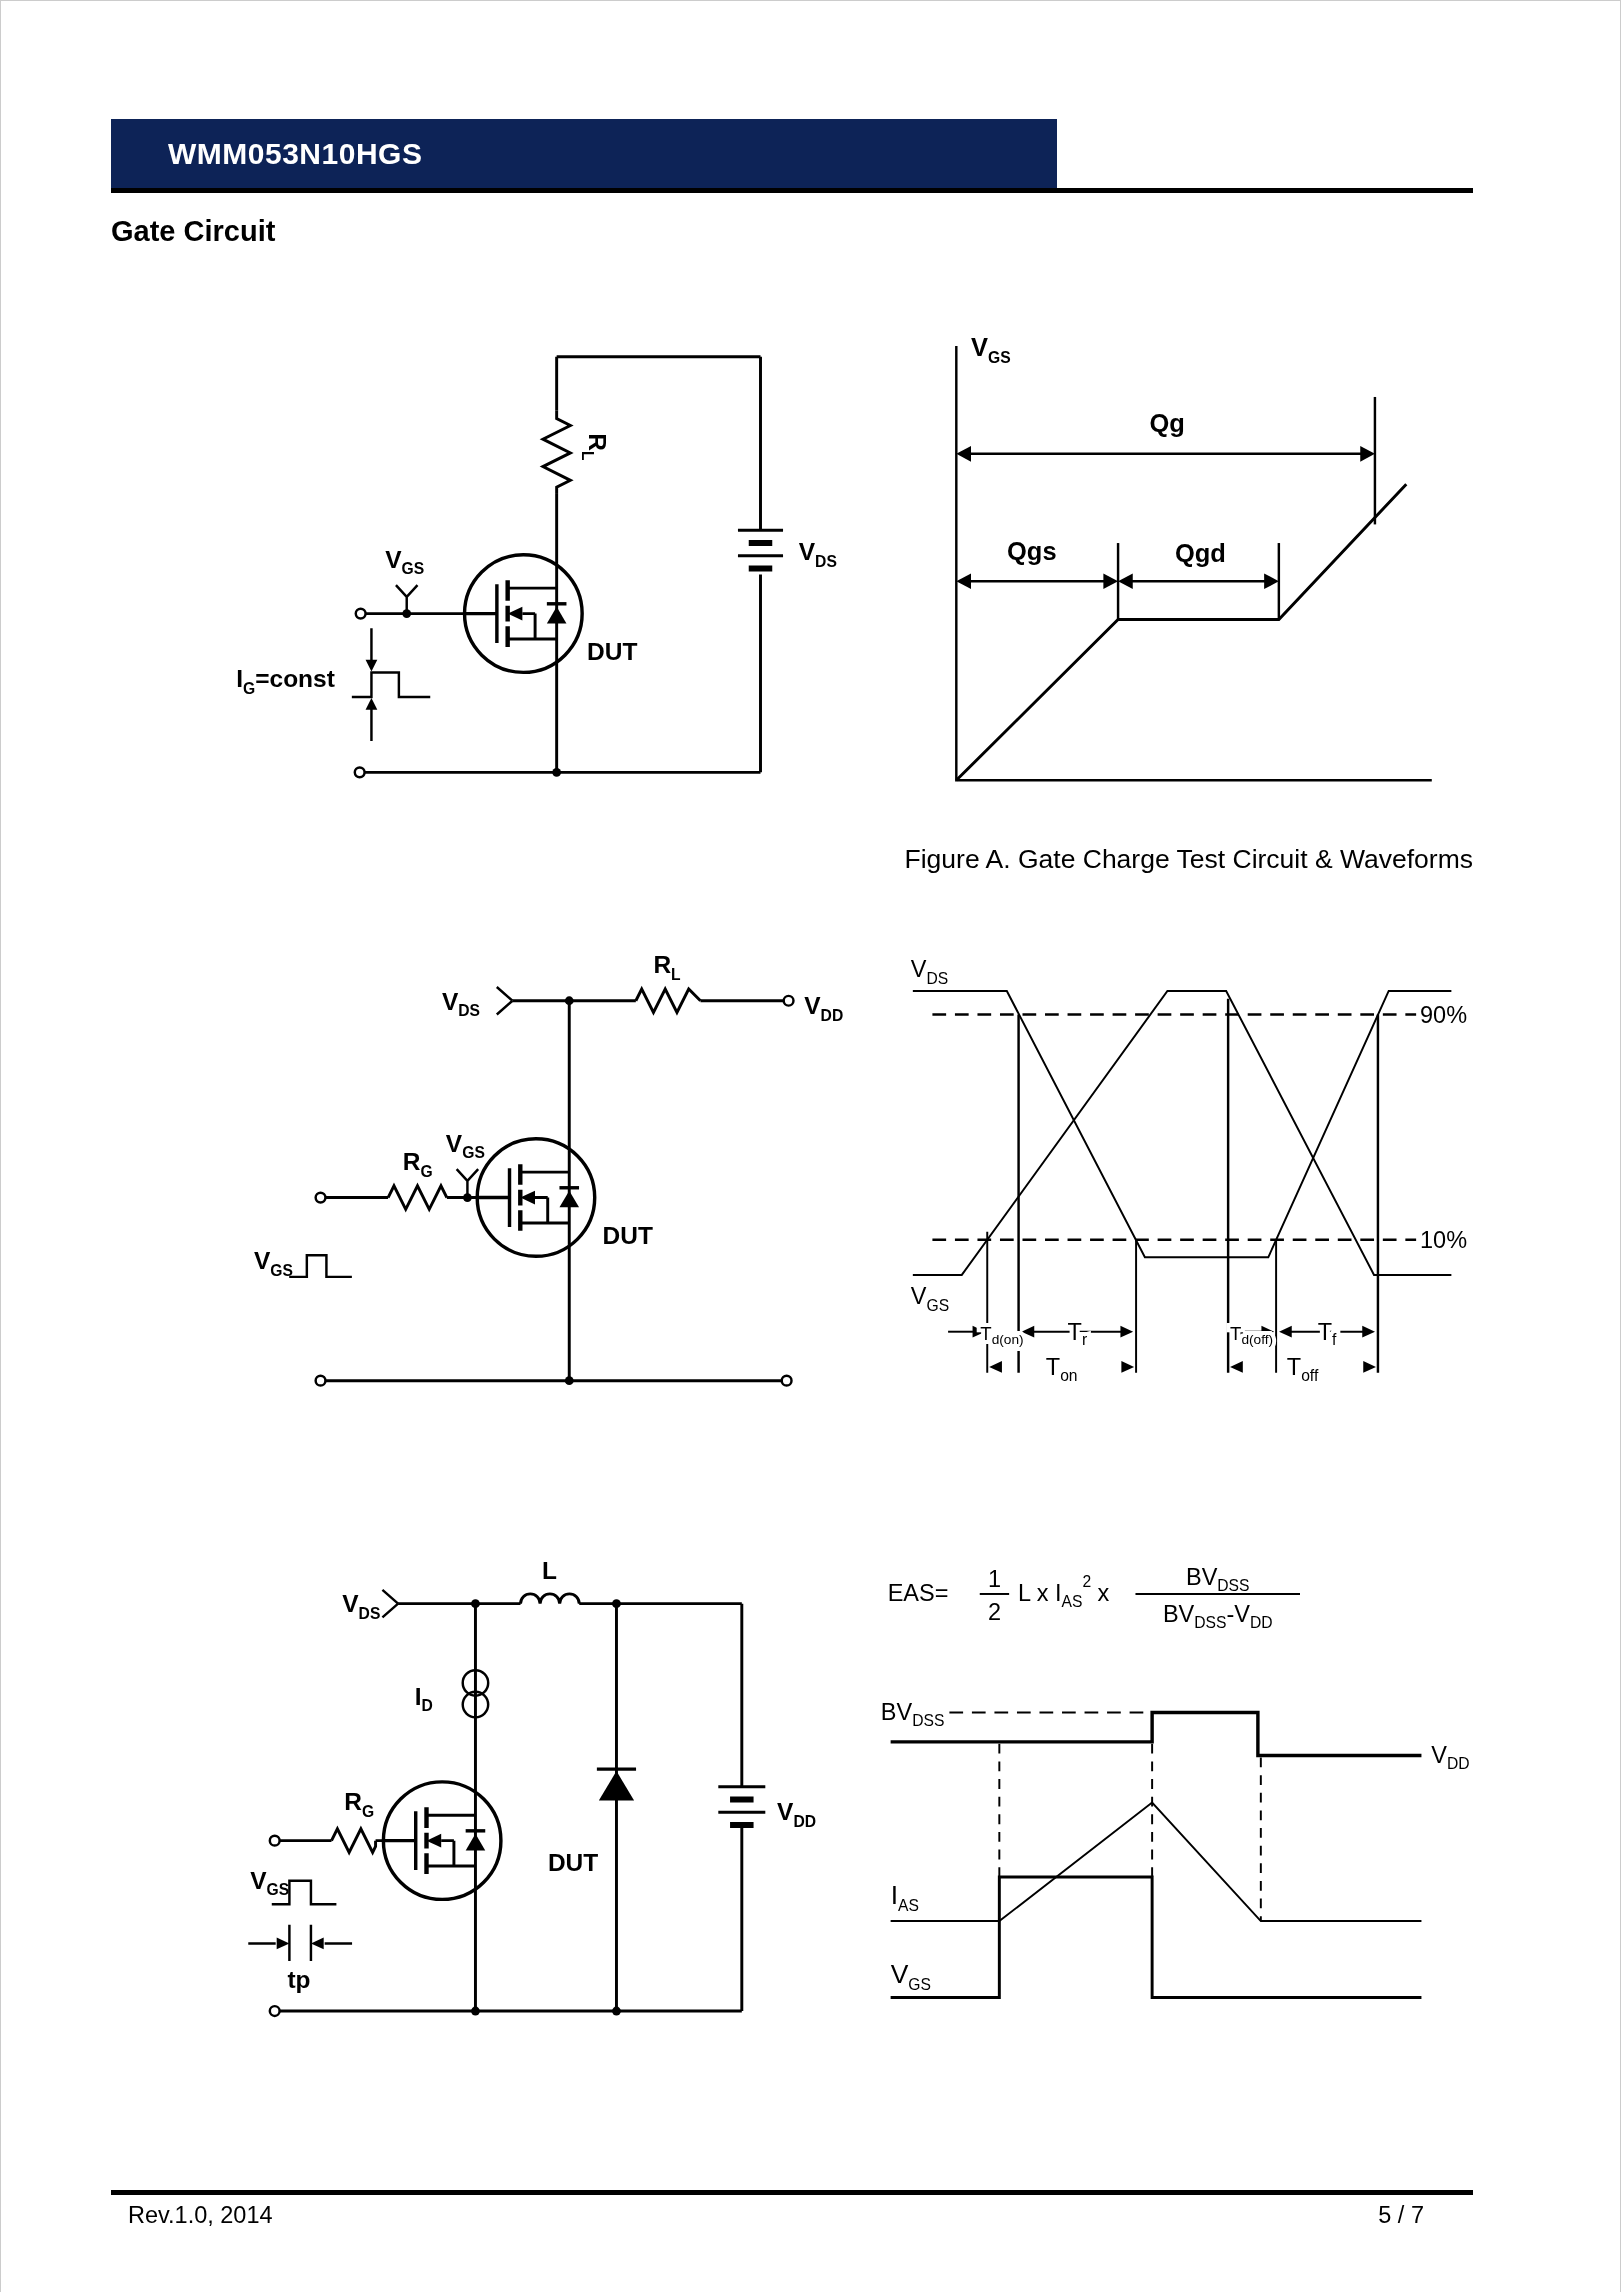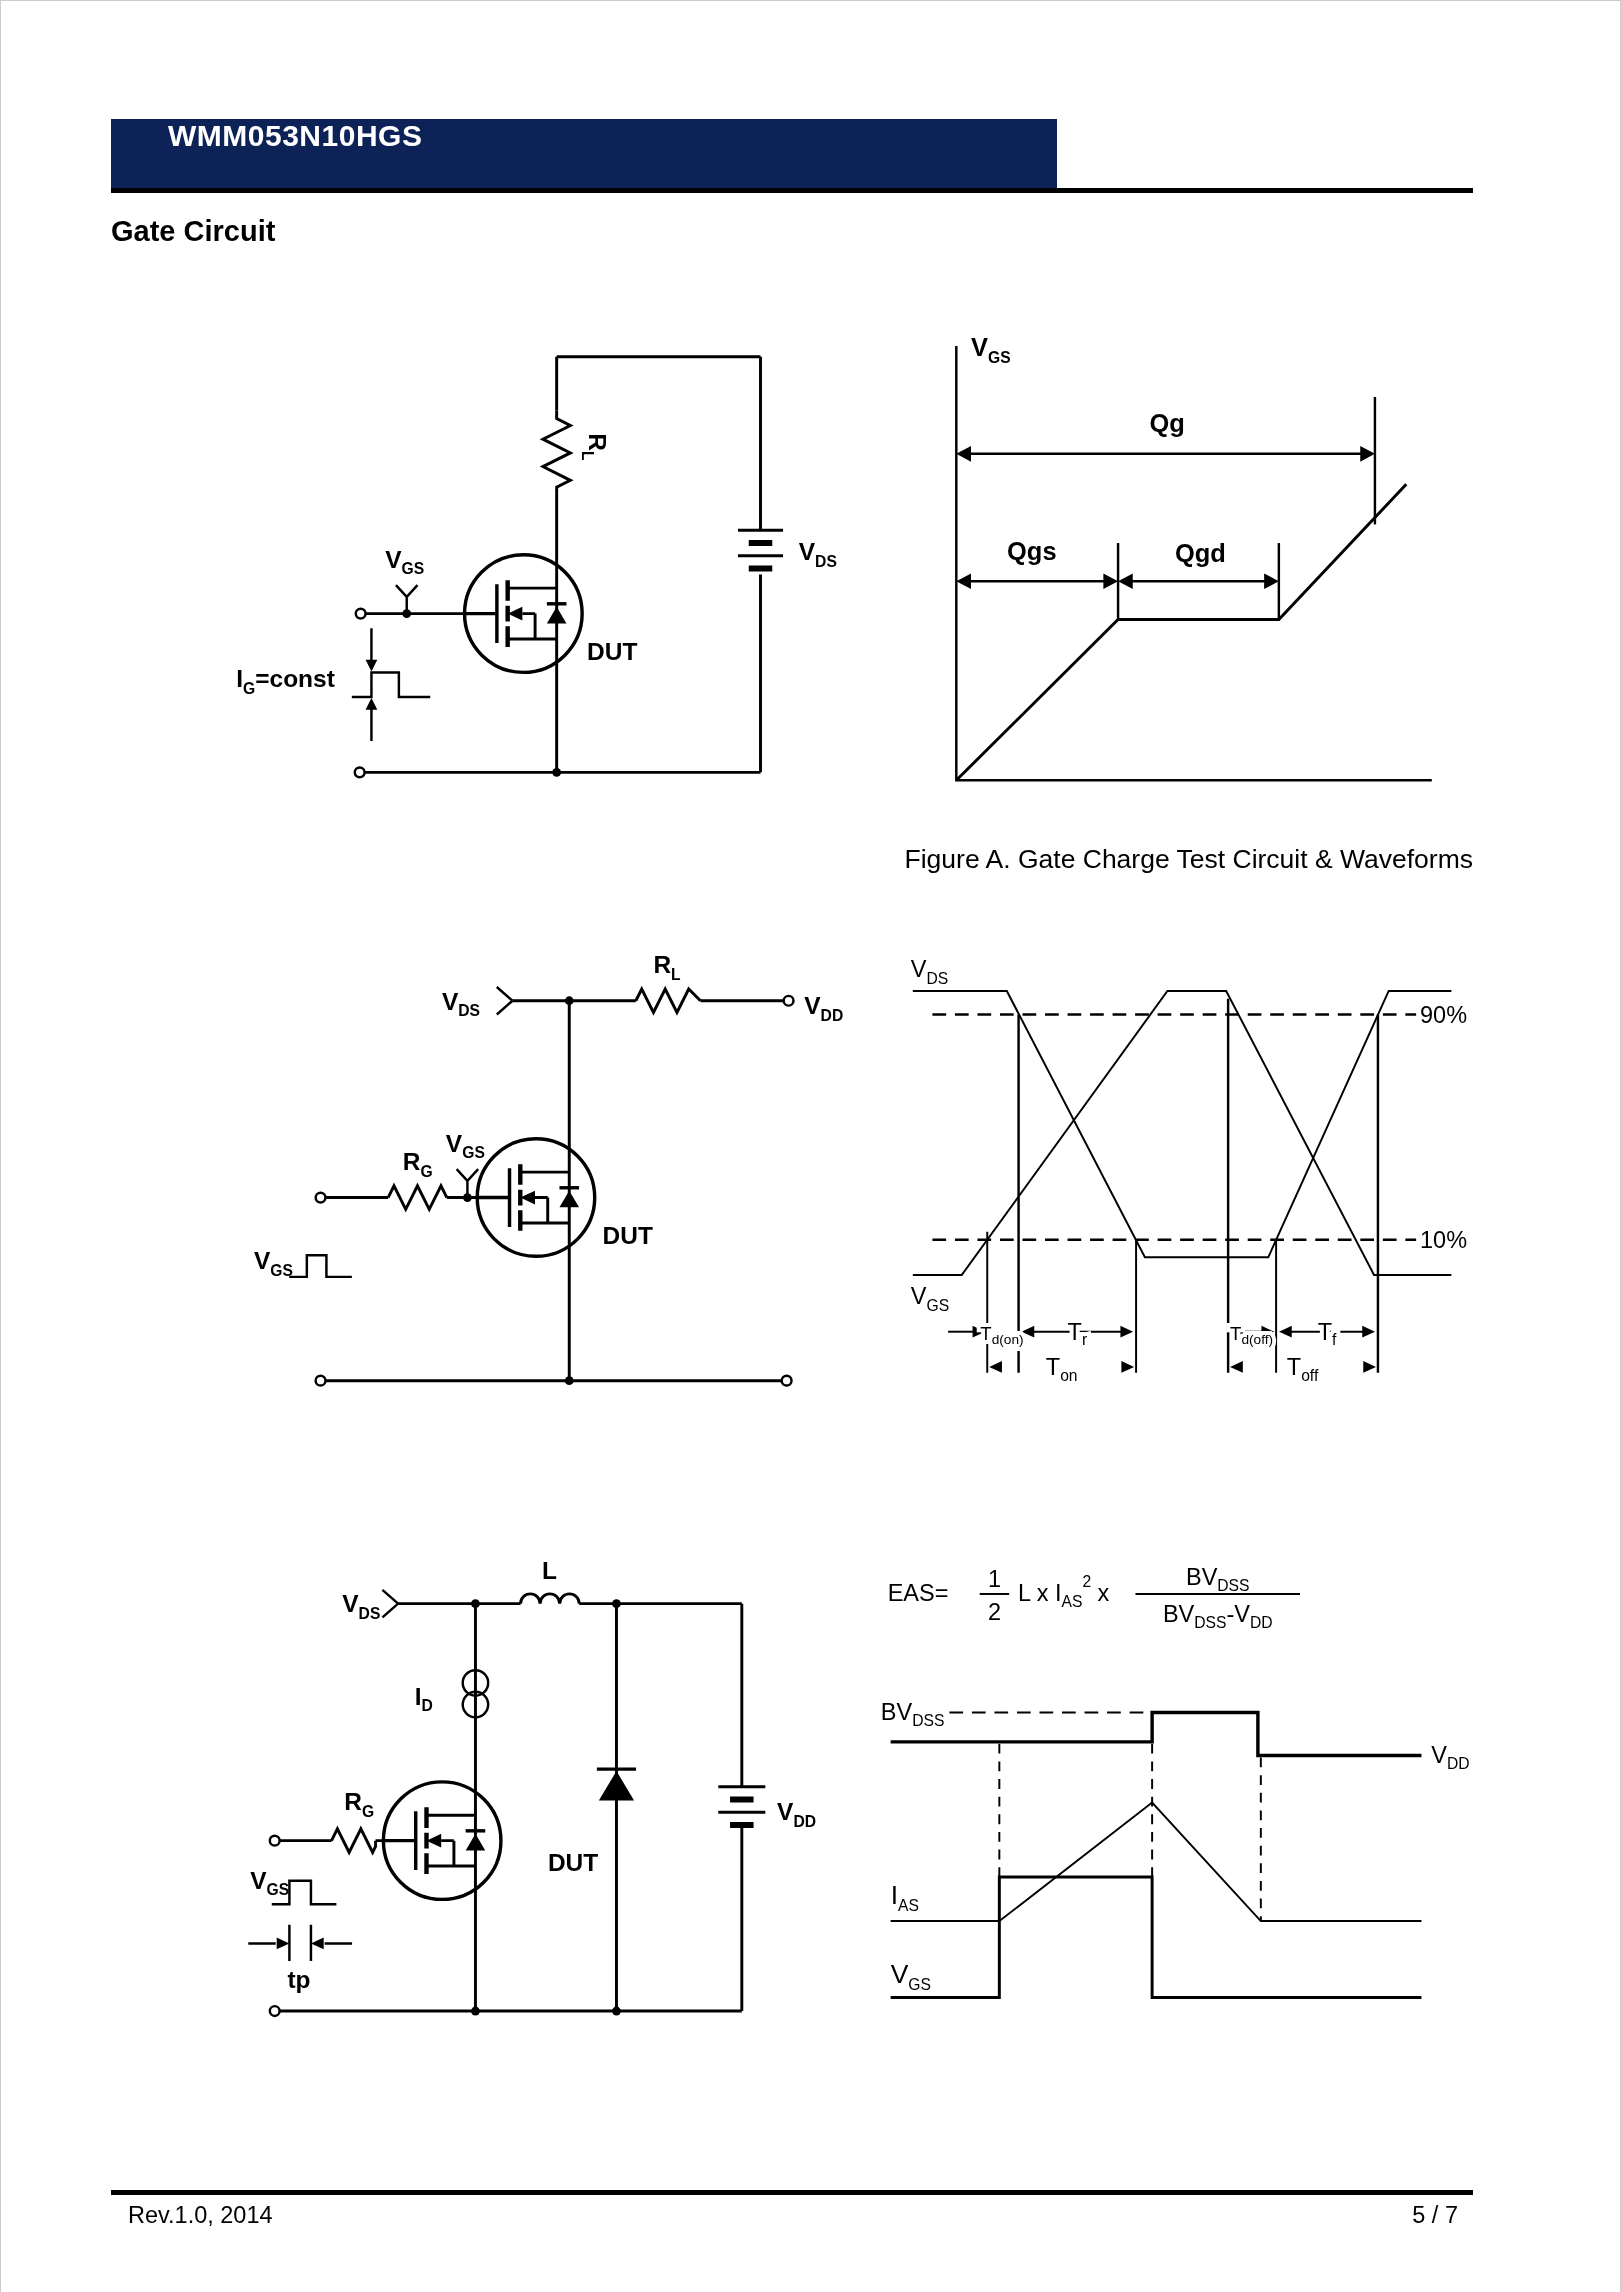--- a/index.html
+++ b/index.html
@@ -3,31 +3,31 @@
 <meta charset="utf-8">
 <style>
   html,body { margin:0; padding:0; background:#e8e8e8; }
   .page {
     position:relative; width:1621px; height:2293px; background:#ffffff;
     font-family:"Liberation Sans", sans-serif; color:#000;
     margin:0 auto; border:1px solid #cccccc; box-sizing:border-box; overflow:hidden;
   }
   .hdr-bar {
     position:absolute; left:110px; top:118px; width:946px; height:70px;
-    background:#0d2357; color:#ffffff; display:flex; align-items:flex-start;
+    background:#0d2357; color:#ffffff; display:flex; align-items:center;
     padding-left:57px; box-sizing:border-box;
     font-size:30px; font-weight:bold; letter-spacing:0.5px;
   }
   .hdr-rule { position:absolute; left:110px; top:187px; width:1362px; height:4.9px; background:#000; }
   .section-title { position:absolute; left:110px; top:214px; margin:0; font-size:29px; font-weight:bold; }
   svg.fig { position:absolute; overflow:visible; }
   .caption { position:absolute; left:110px; width:1362px; text-align:right; font-size:26.5px; font-weight:normal; }
   .ftr-rule { position:absolute; left:110px; top:2189px; width:1362px; height:4.9px; background:#000; }
   .ftr-left  { position:absolute; left:127px;  top:2201px; font-size:23.5px; }
-  .ftr-right { position:absolute; right:162px; top:2201px; font-size:23.5px; }
+  .ftr-right { position:absolute; right:196px; top:2201px; font-size:23.5px; }
 
   
   .w2  { stroke:#000; stroke-width:2;   fill:none; }
   .w25 { stroke:#000; stroke-width:2.5; fill:none; }
   .w3  { stroke:#000; stroke-width:3;   fill:none; }
   .w35 { stroke:#000; stroke-width:3.5; fill:none; }
   .w45 { stroke:#000; stroke-width:4.5; fill:none; }
   .w6  { stroke:#000; stroke-width:6;   fill:none; }
   .dsh { stroke-dasharray:14 9; }
   .dshv{ stroke-dasharray:10 8; }

